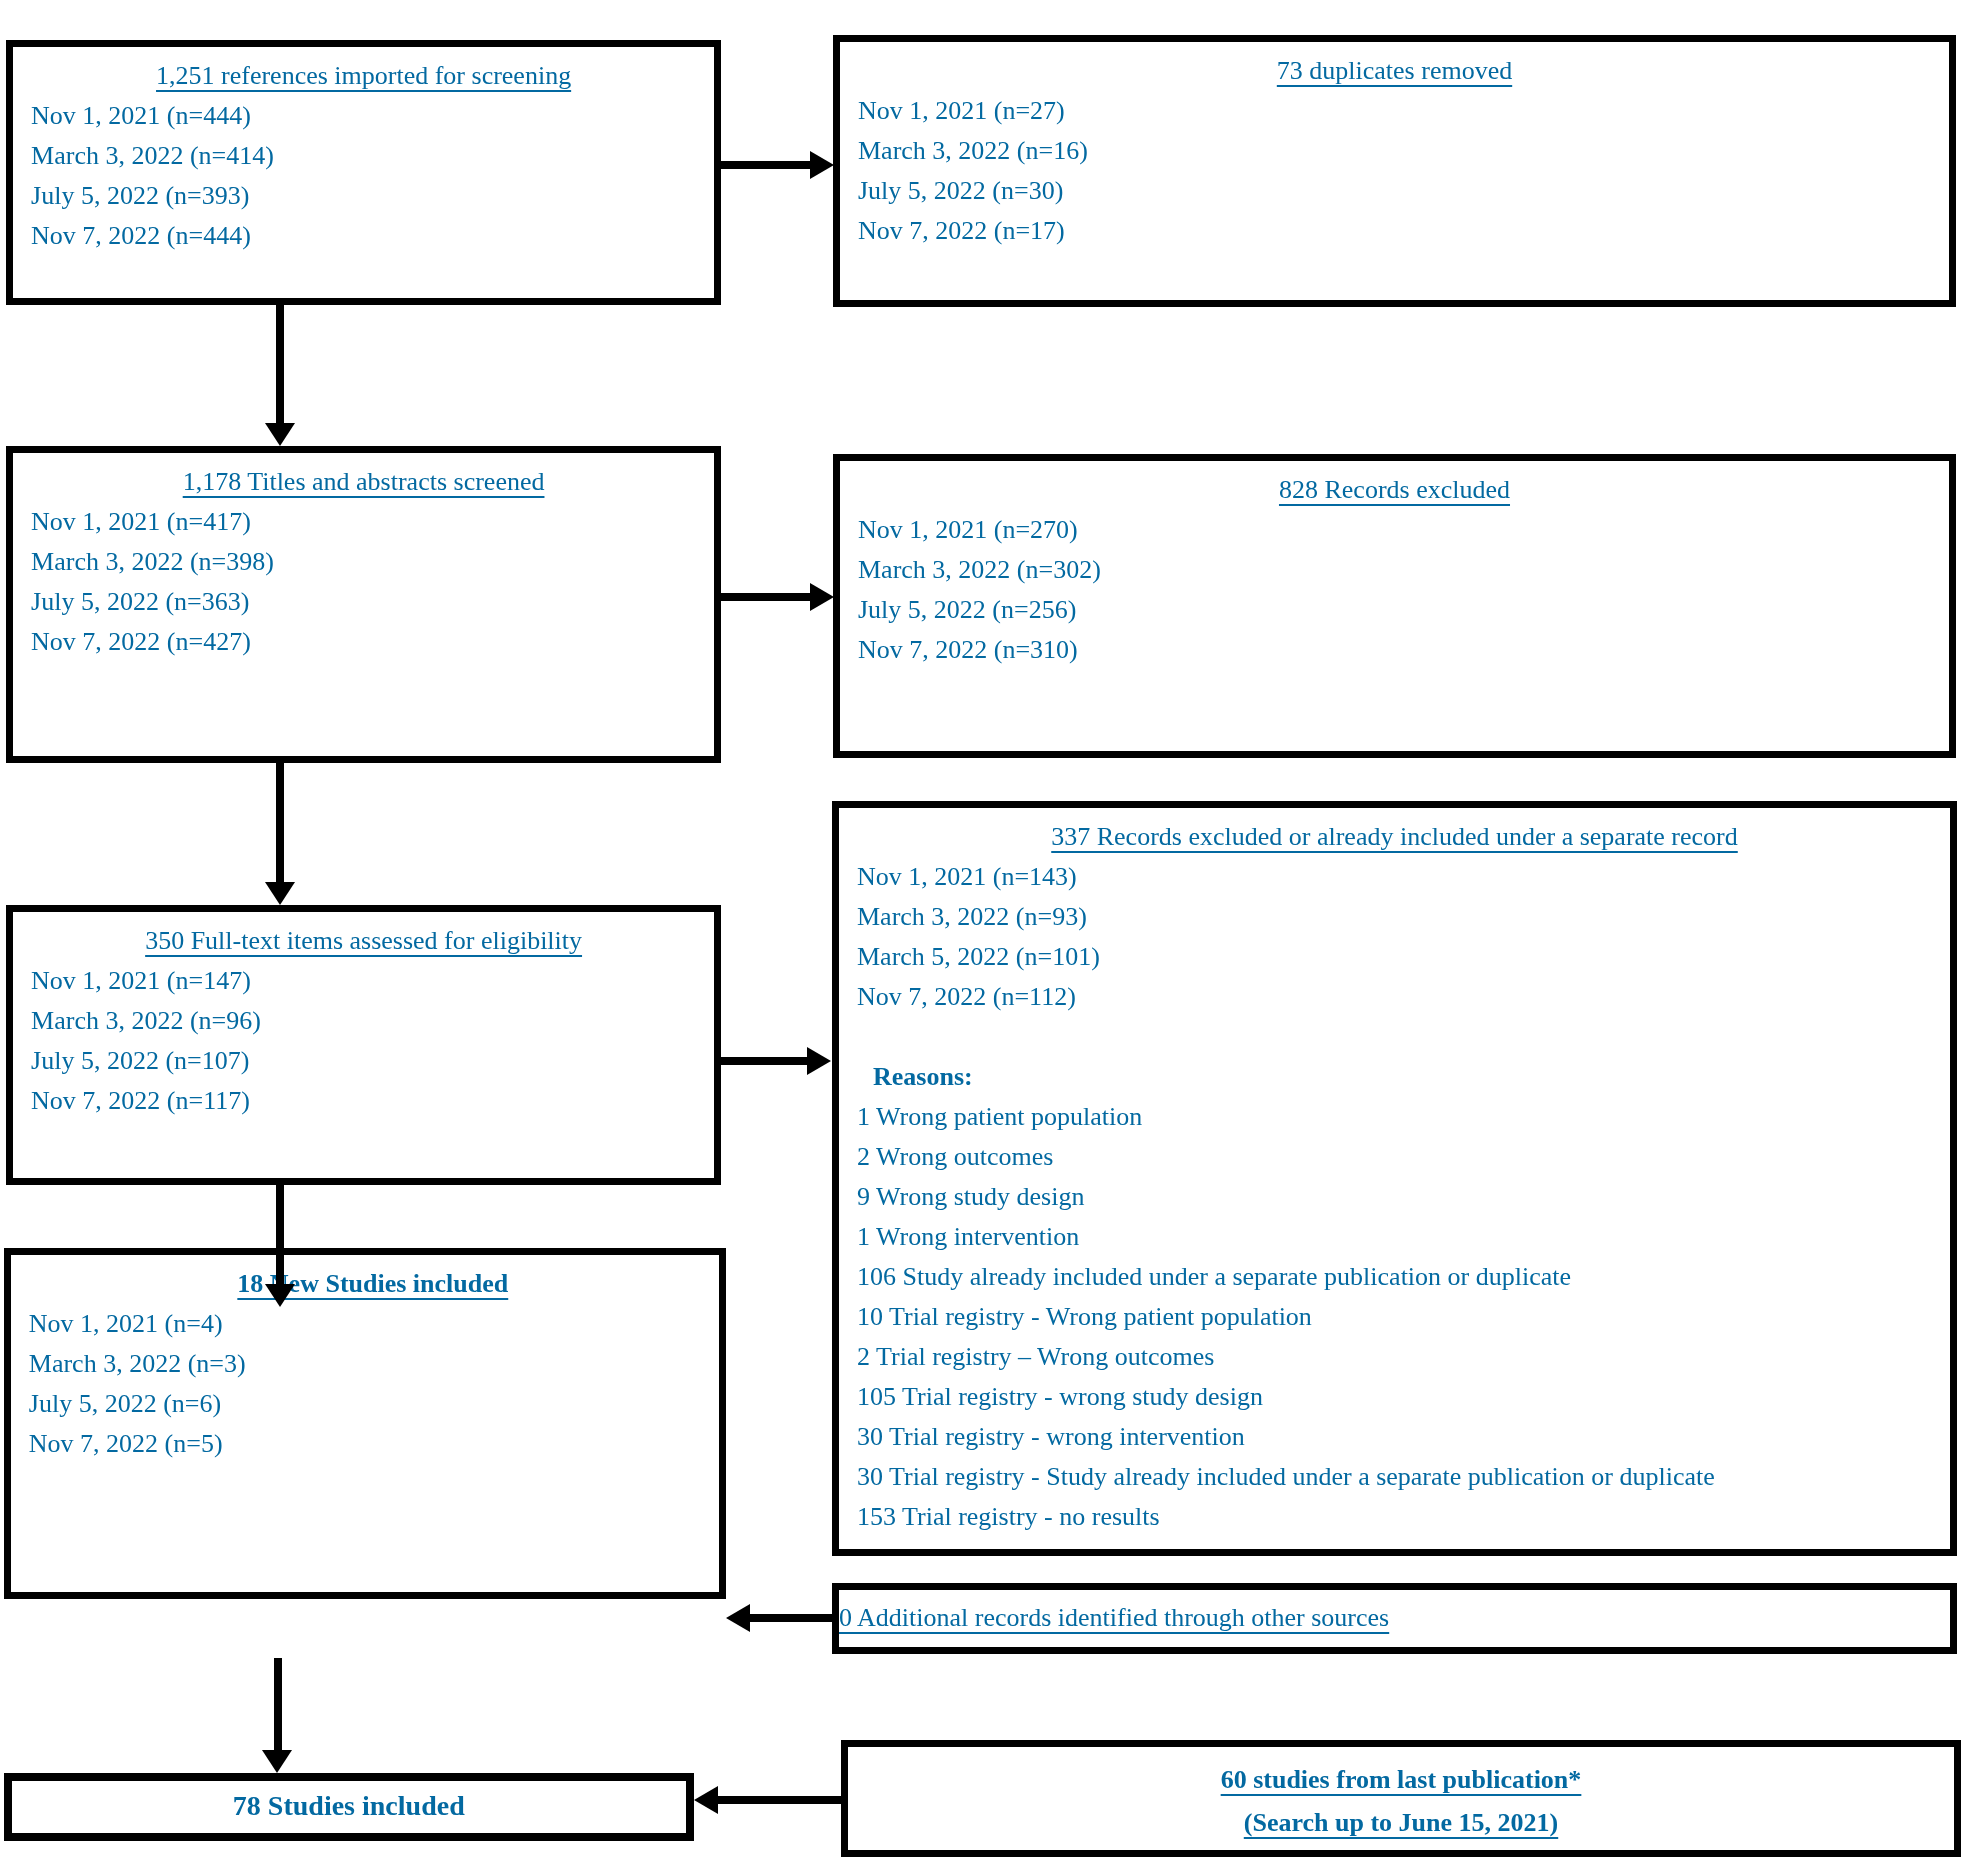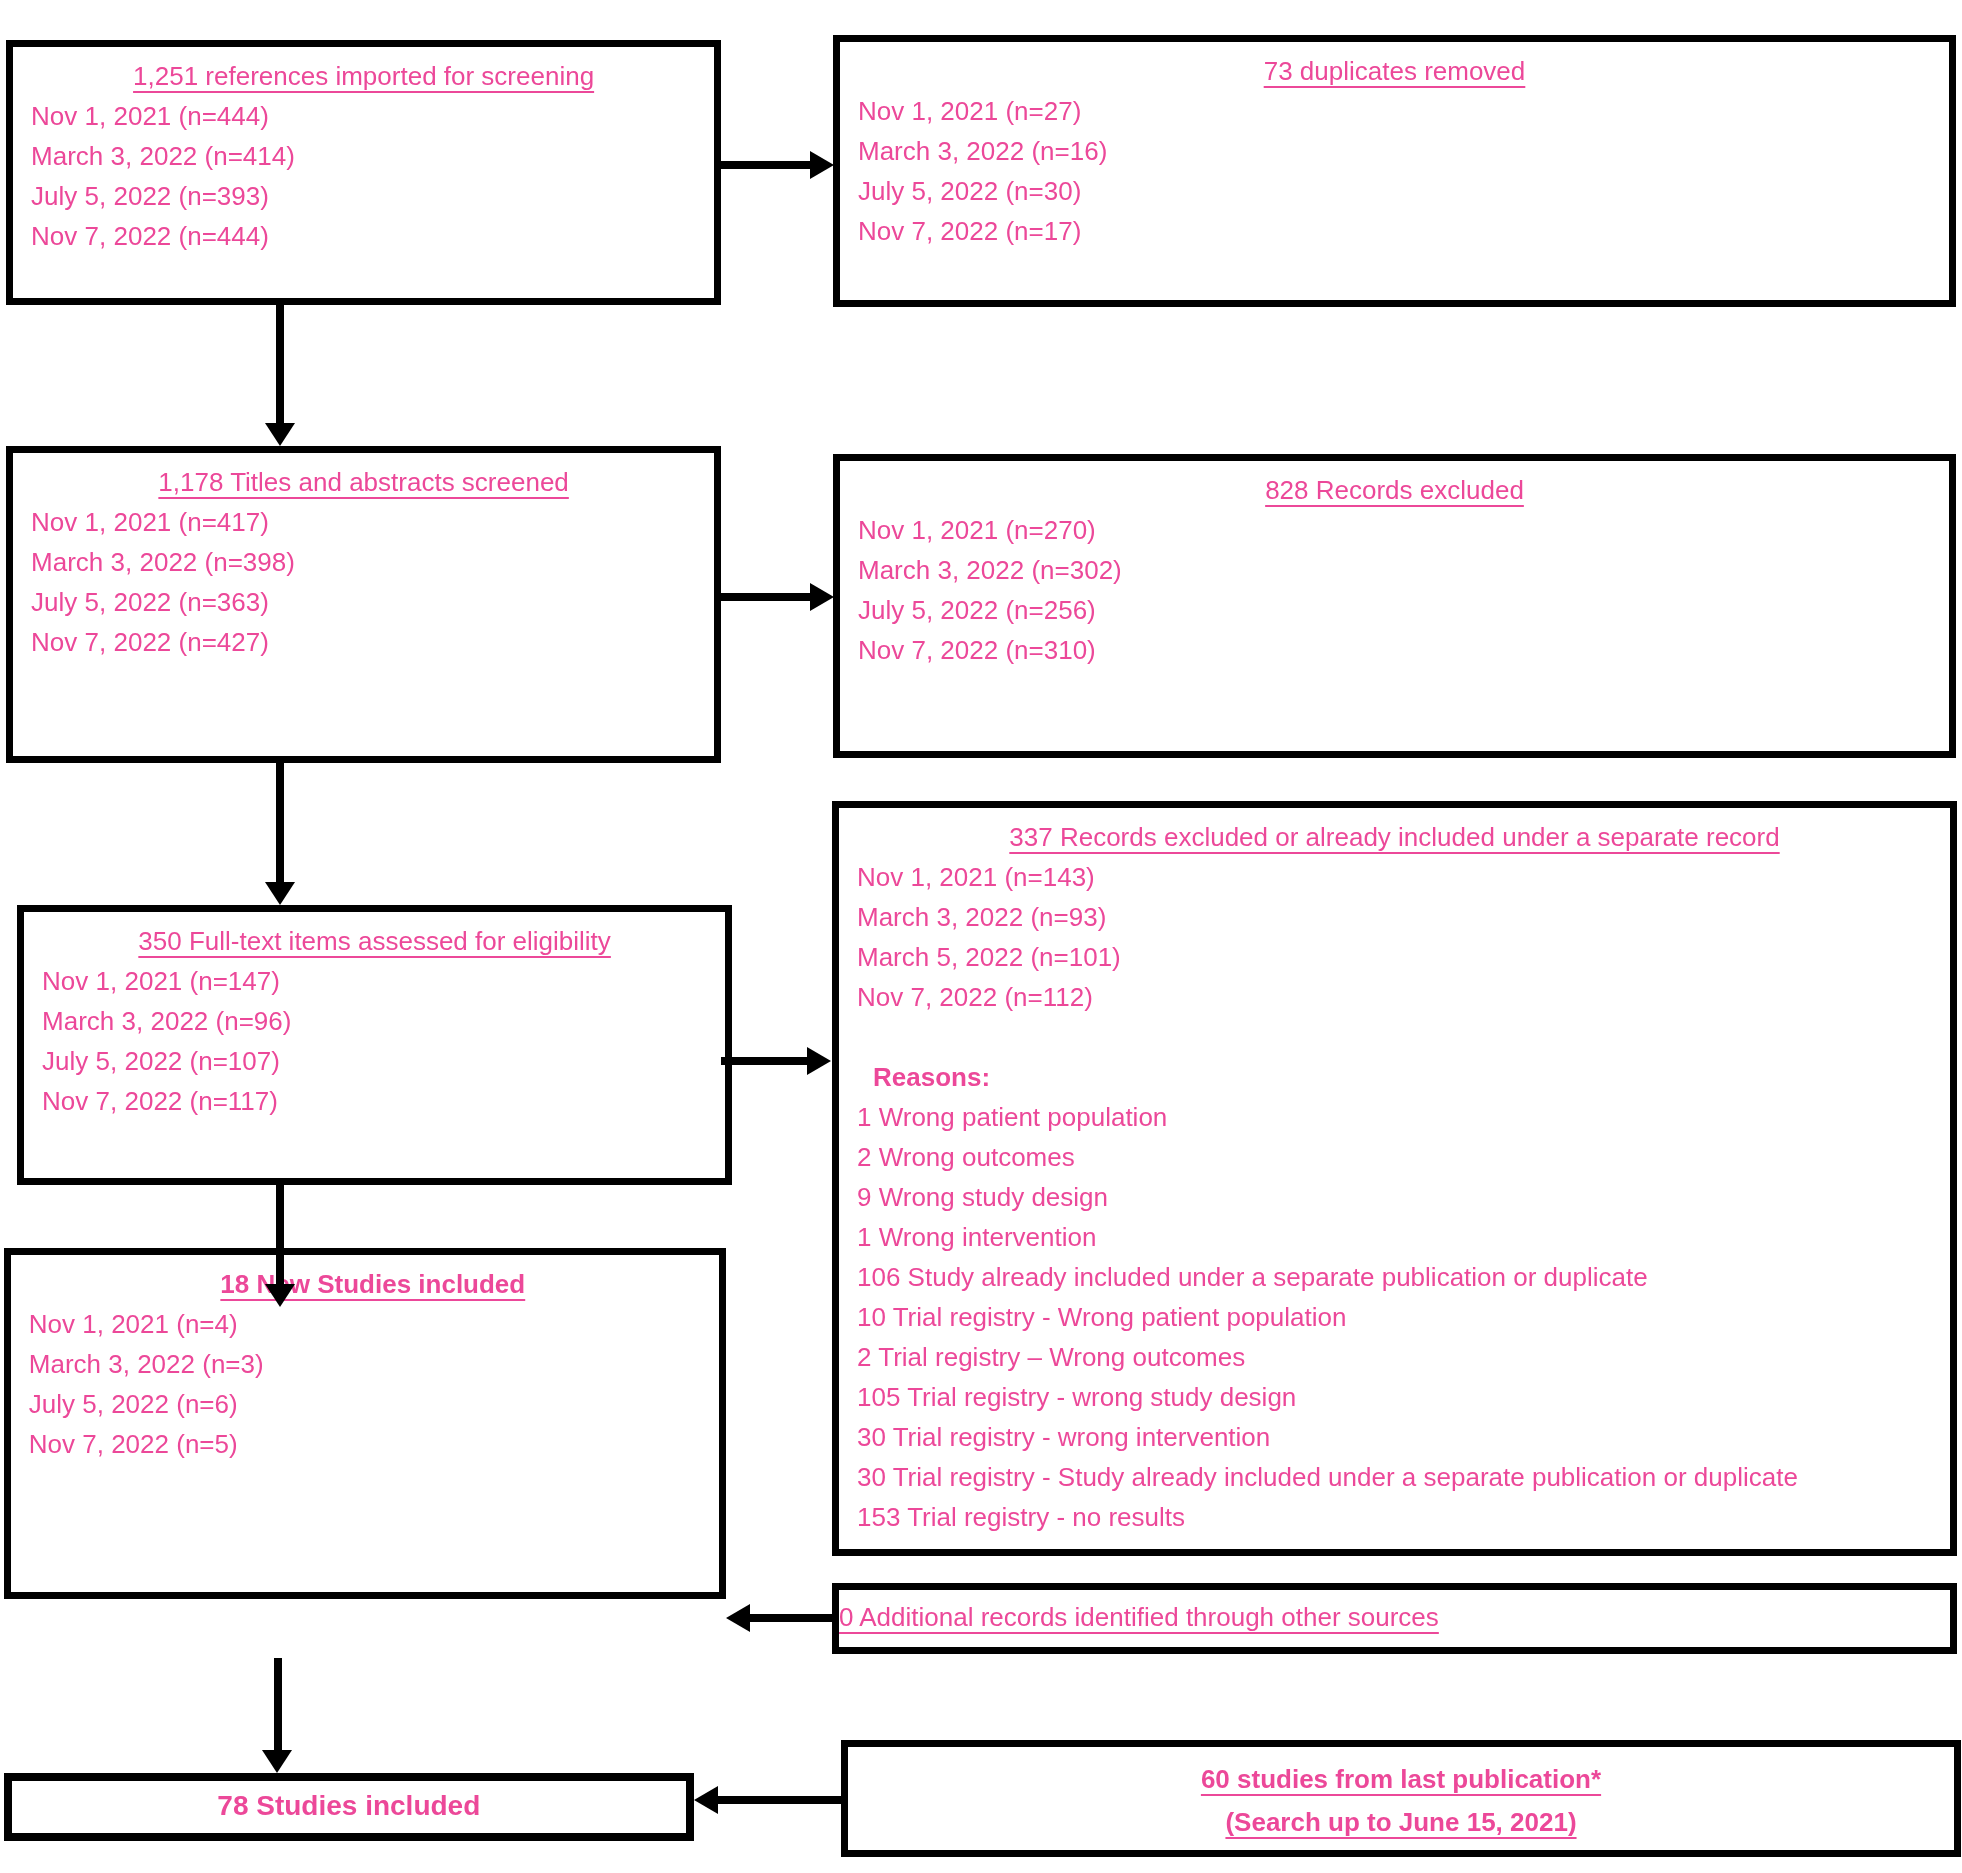--- a/index.html
+++ b/index.html
@@ -1,18 +1,18 @@
 <!DOCTYPE html>
 <html style="font-size:12.3px"><head>
 <meta charset="utf-8">
 <style>
   html,body{margin:0;padding:0;background:#ffffff;}
   #canvas{
     position:relative;width:1963px;height:1873px;background:#ffffff;
-    font-family:Liberation Sans, sans-serif;color:#ec4899;overflow:hidden;
+    font-family:Liberation Serif, serif;color:#0369a1;overflow:hidden;
   }
   .box{position:absolute;background:#fff;border:7px solid #000;box-sizing:border-box;}
   .box.thick{border-width:8.4px;}
   .title{
     font-size:26px;line-height:40px;text-align:center;
     text-decoration:underline;text-decoration-thickness:2.3px;text-underline-offset:6.1px;
     margin-top:9.2px;padding:0 10.7px;
   }
   .line{font-size:26px;line-height:40px;padding:0 18px;text-align:left;}
   .bold{font-weight:bold;margin-left:16px;}
@@ -65,21 +65,21 @@
   </div>
 
   <div class="box" style="left:833px;top:454px;width:1123px;height:304px;">
     <div class="title">828 Records excluded</div>
     <div class="line">Nov 1, 2021 (n=270)</div>
     <div class="line">March 3, 2022 (n=302)</div>
     <div class="line">July 5, 2022 (n=256)</div>
     <div class="line">Nov 7, 2022 (n=310)</div>
   </div>
 
-  <div class="box" style="left:6.1px;top:905px;width:715px;height:280px;margin-left:11px;">
+  <div class="box" style="left:6.1px;top:905px;width:715px;height:280px;">
     <div class="title">350 Full-text items assessed for eligibility</div>
     <div class="line">Nov 1, 2021 (n=147)</div>
     <div class="line">March 3, 2022 (n=96)</div>
     <div class="line">July 5, 2022 (n=107)</div>
     <div class="line">Nov 7, 2022 (n=117)</div>
   </div>
 
   <div class="box" style="left:832px;top:801px;width:1125px;height:755px;">
     <div class="title">337 Records excluded or already included under a separate record</div>
     <div class="line">Nov 1, 2021 (n=143)</div>

